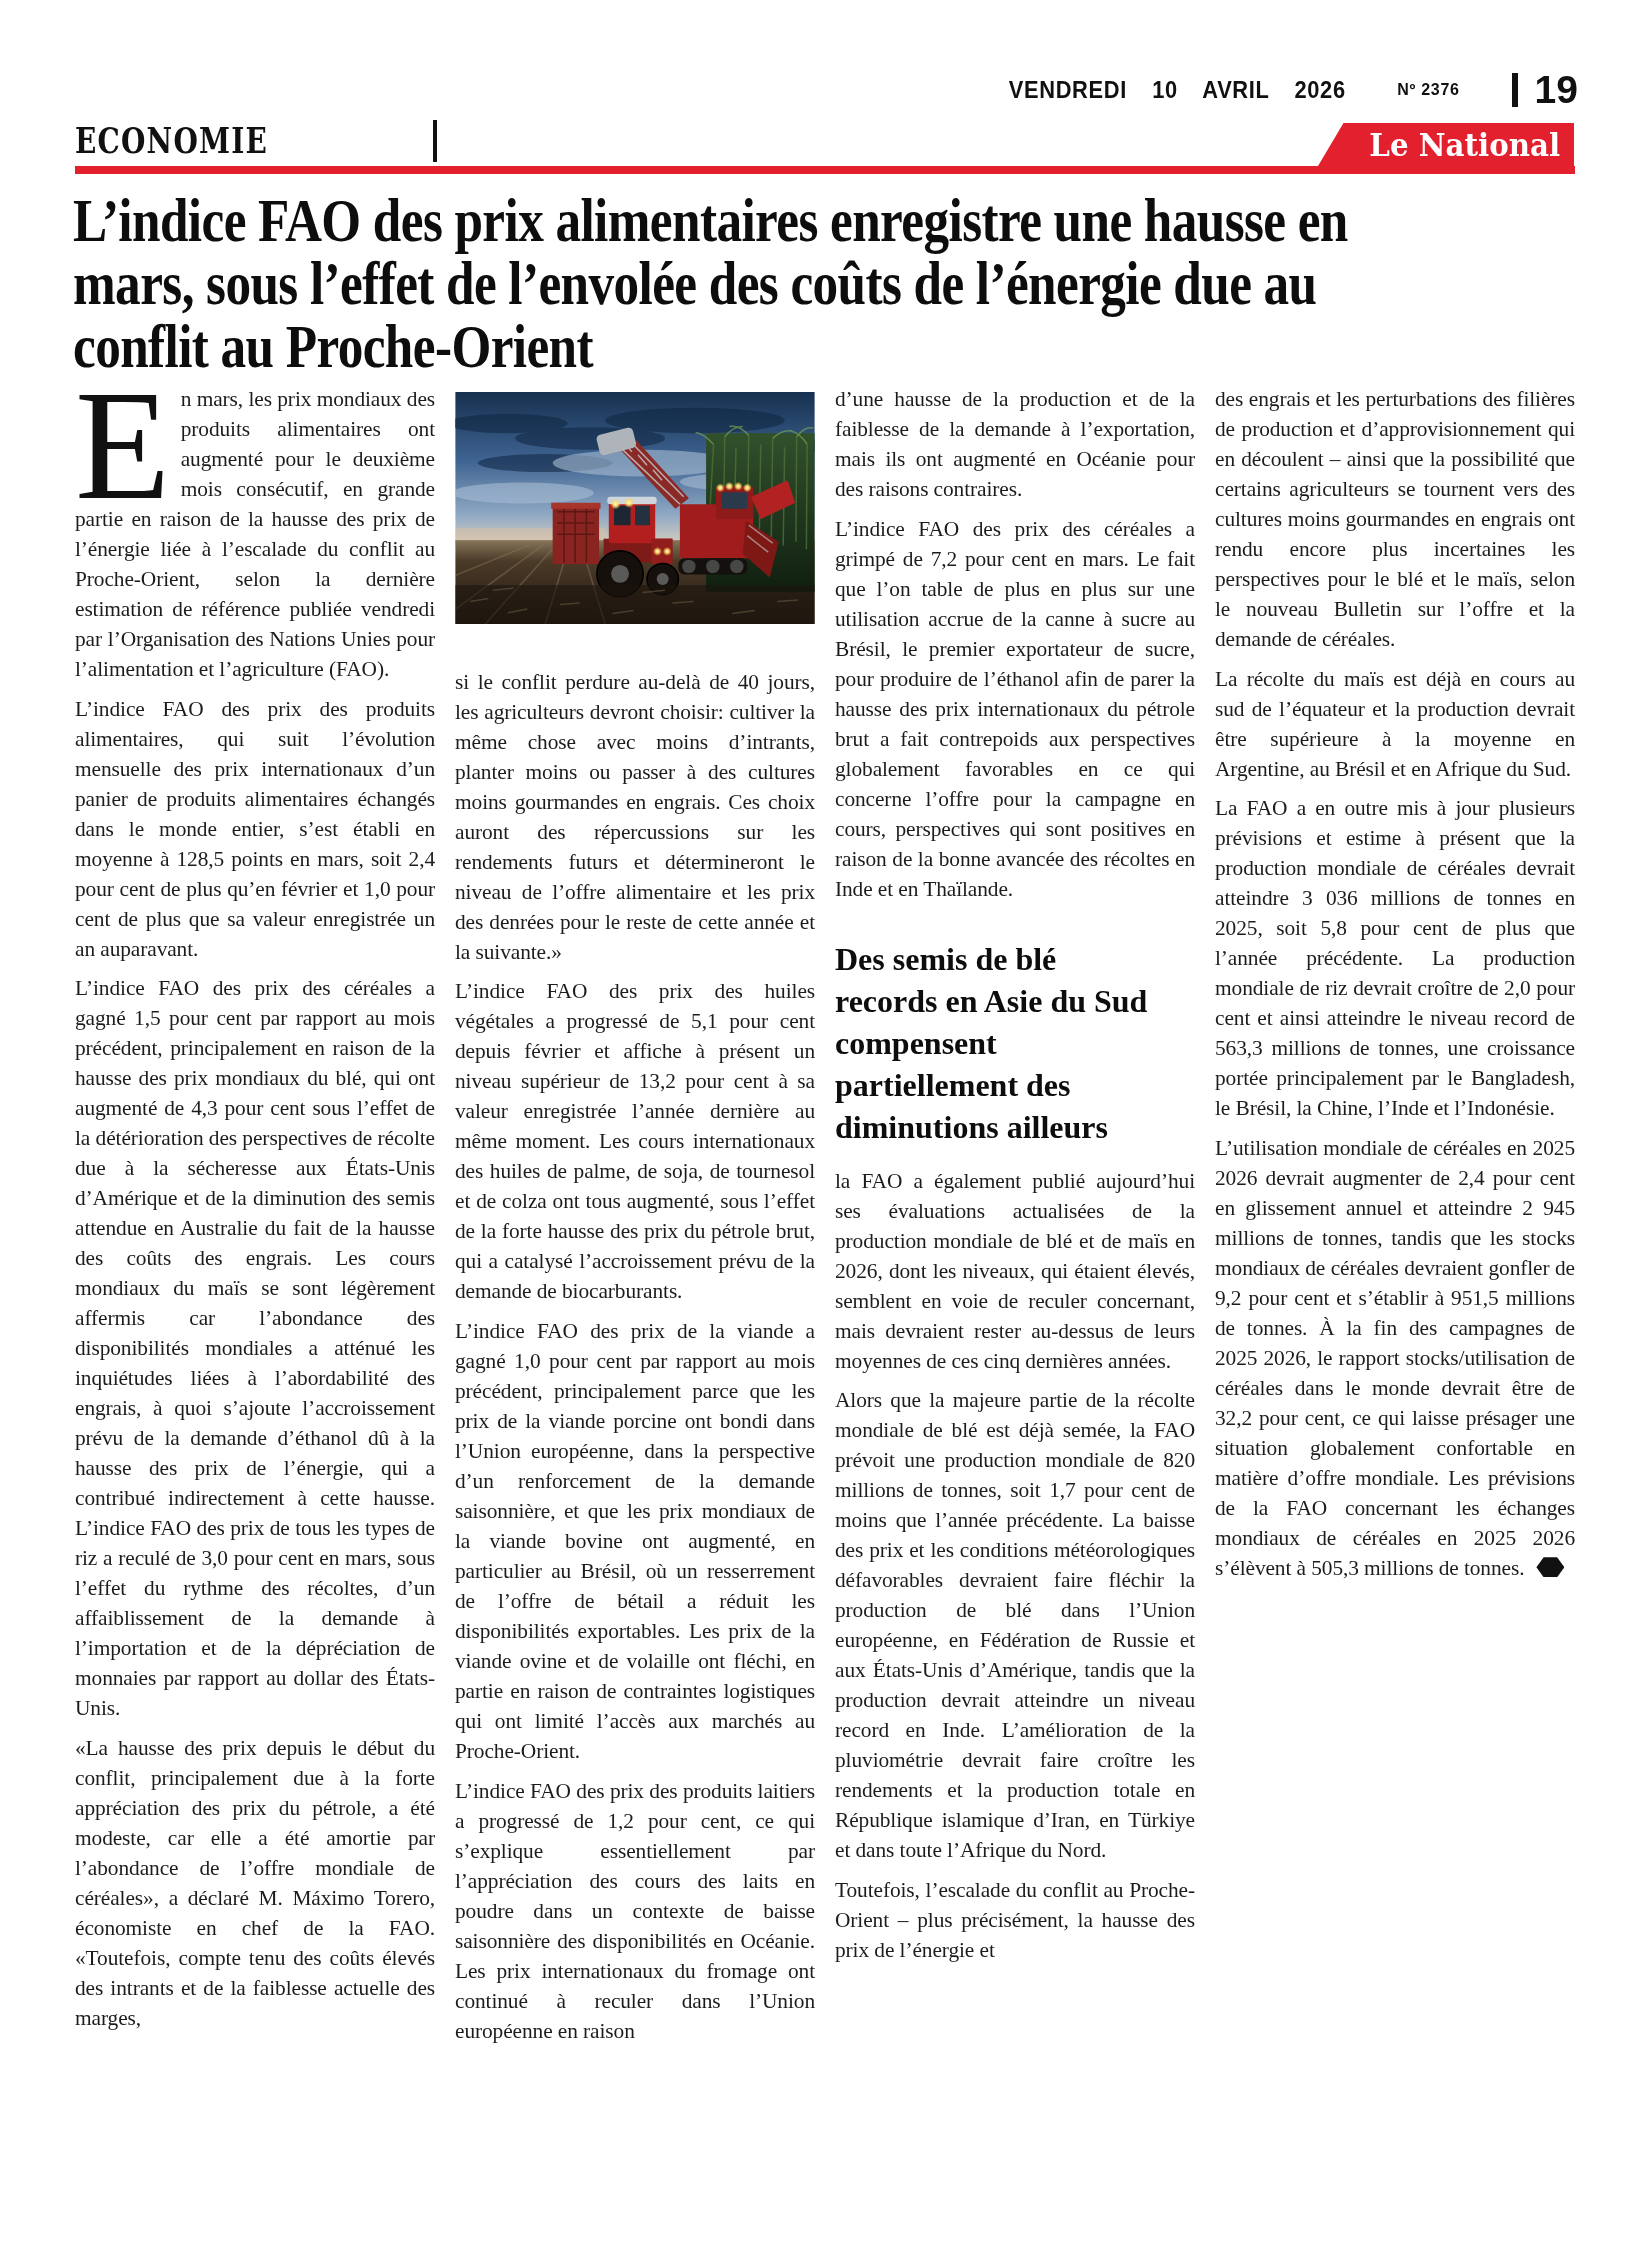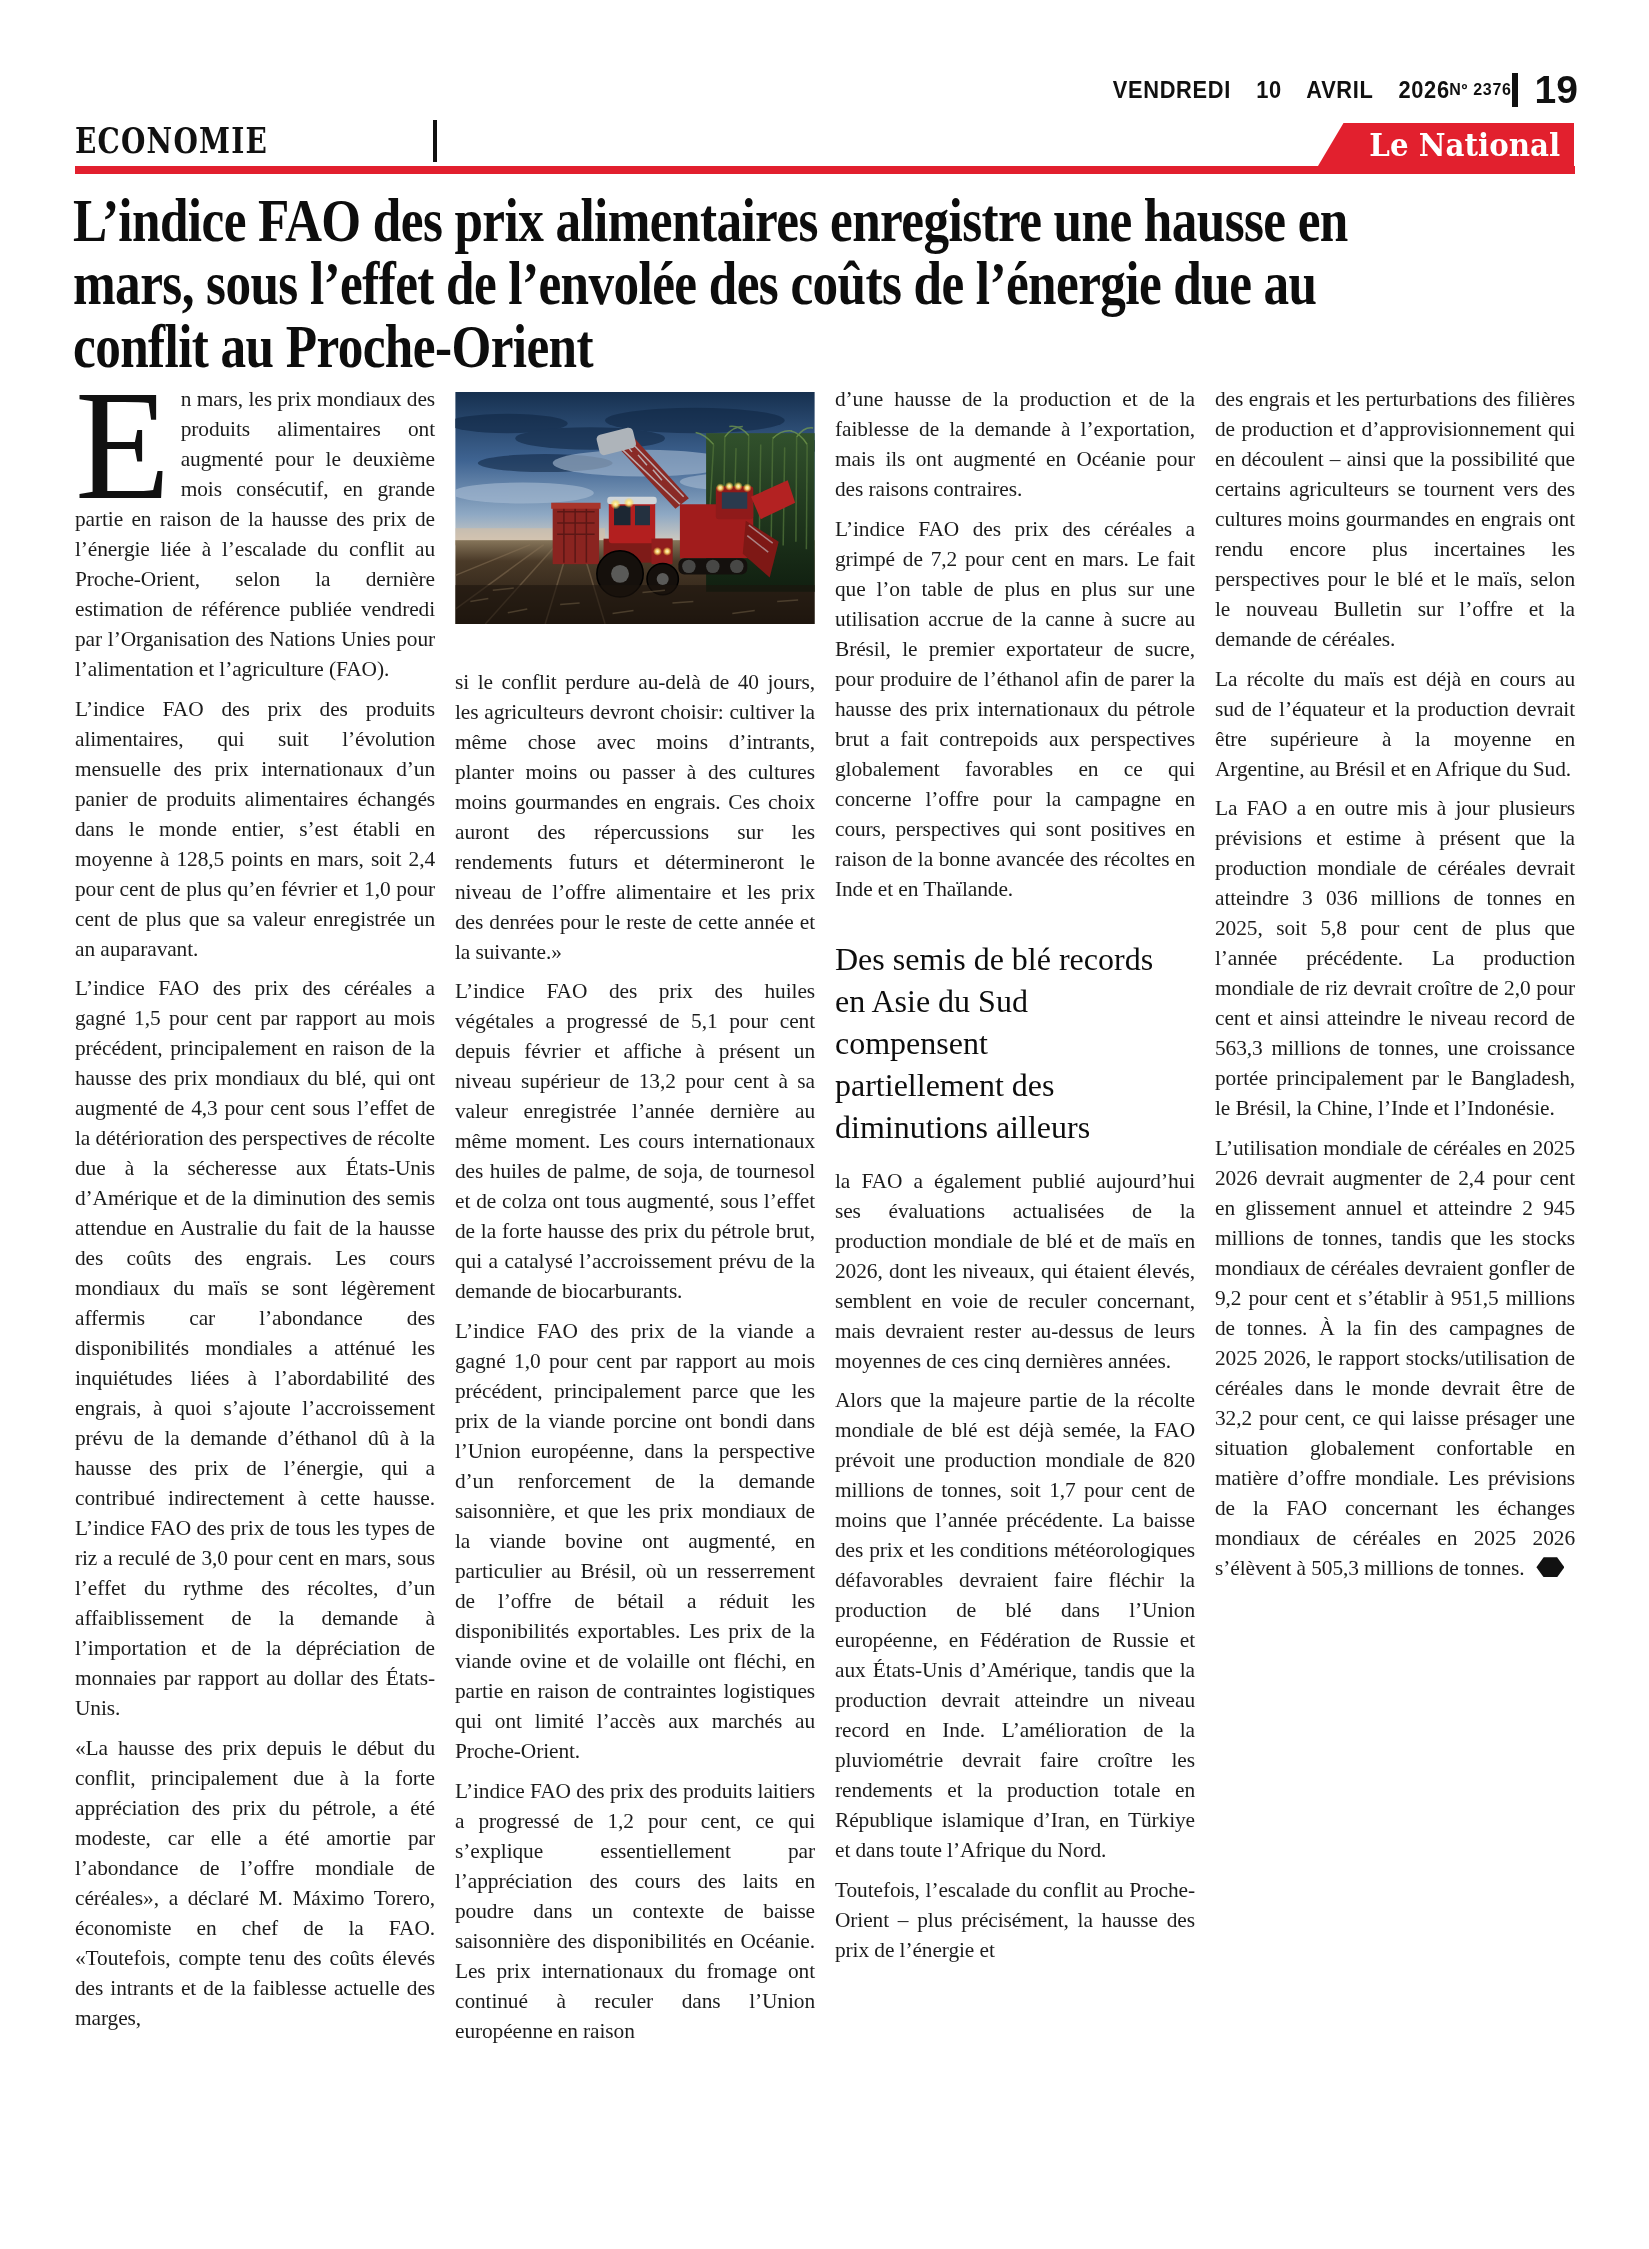--- a/index.html
+++ b/index.html
@@ -11,21 +11,21 @@
     position:relative;
     width:1650px;height:2250px;
     background:#fff;
     font-family:"Liberation Serif", serif;
     color:var(--ink);
     overflow:hidden;
   }
   
   .topmeta{
     position:absolute;top:73px;right:72px;
-    display:flex;align-items:center;
+    display:flex;align-items:center;gap:52px;
     font-family:"Liberation Sans", sans-serif;
     font-weight:bold;color:#111;
   }
   .topmeta .date{font-size:23px;letter-spacing:0.7px;word-spacing:19.5px;transform:scaleX(.95);transform-origin:right center;}
   .topmeta .issue{font-size:16px;letter-spacing:0.7px;}
   .topmeta .pagenum{
     font-size:39px;line-height:34px;
     border-left:6.7px solid #111;padding-left:17px;
   }
   
@@ -73,21 +73,21 @@
   #col2{left:455px;font-family:Liberation Serif, serif;}
   #col3{left:835px;}
   #col4{left:1215px;}
   .dropcap{
     float:left;
     font-size:156px;line-height:114px;
     padding:4.5px 10.5px 0 0;
     font-weight:400;color:#111;
   }
   .subheading{
-    font-weight:normal;font-size:32px;line-height:42px;
+    font-weight:bold;font-size:32px;line-height:42px;
     text-align:left;letter-spacing:0;
     max-width:322px;
     margin:34px 0 18px 0;color:#0d0d0d;
   }
   .gap-before{margin-top:42px;font-family:Liberation Serif, serif;}
   .endmark{
     display:inline-block;width:28px;height:20px;background:#111;
     clip-path:polygon(26% 0,74% 0,100% 50%,74% 100%,26% 100%,0 50%);
     vertical-align:-2.2px;margin-left:12px;
   }

